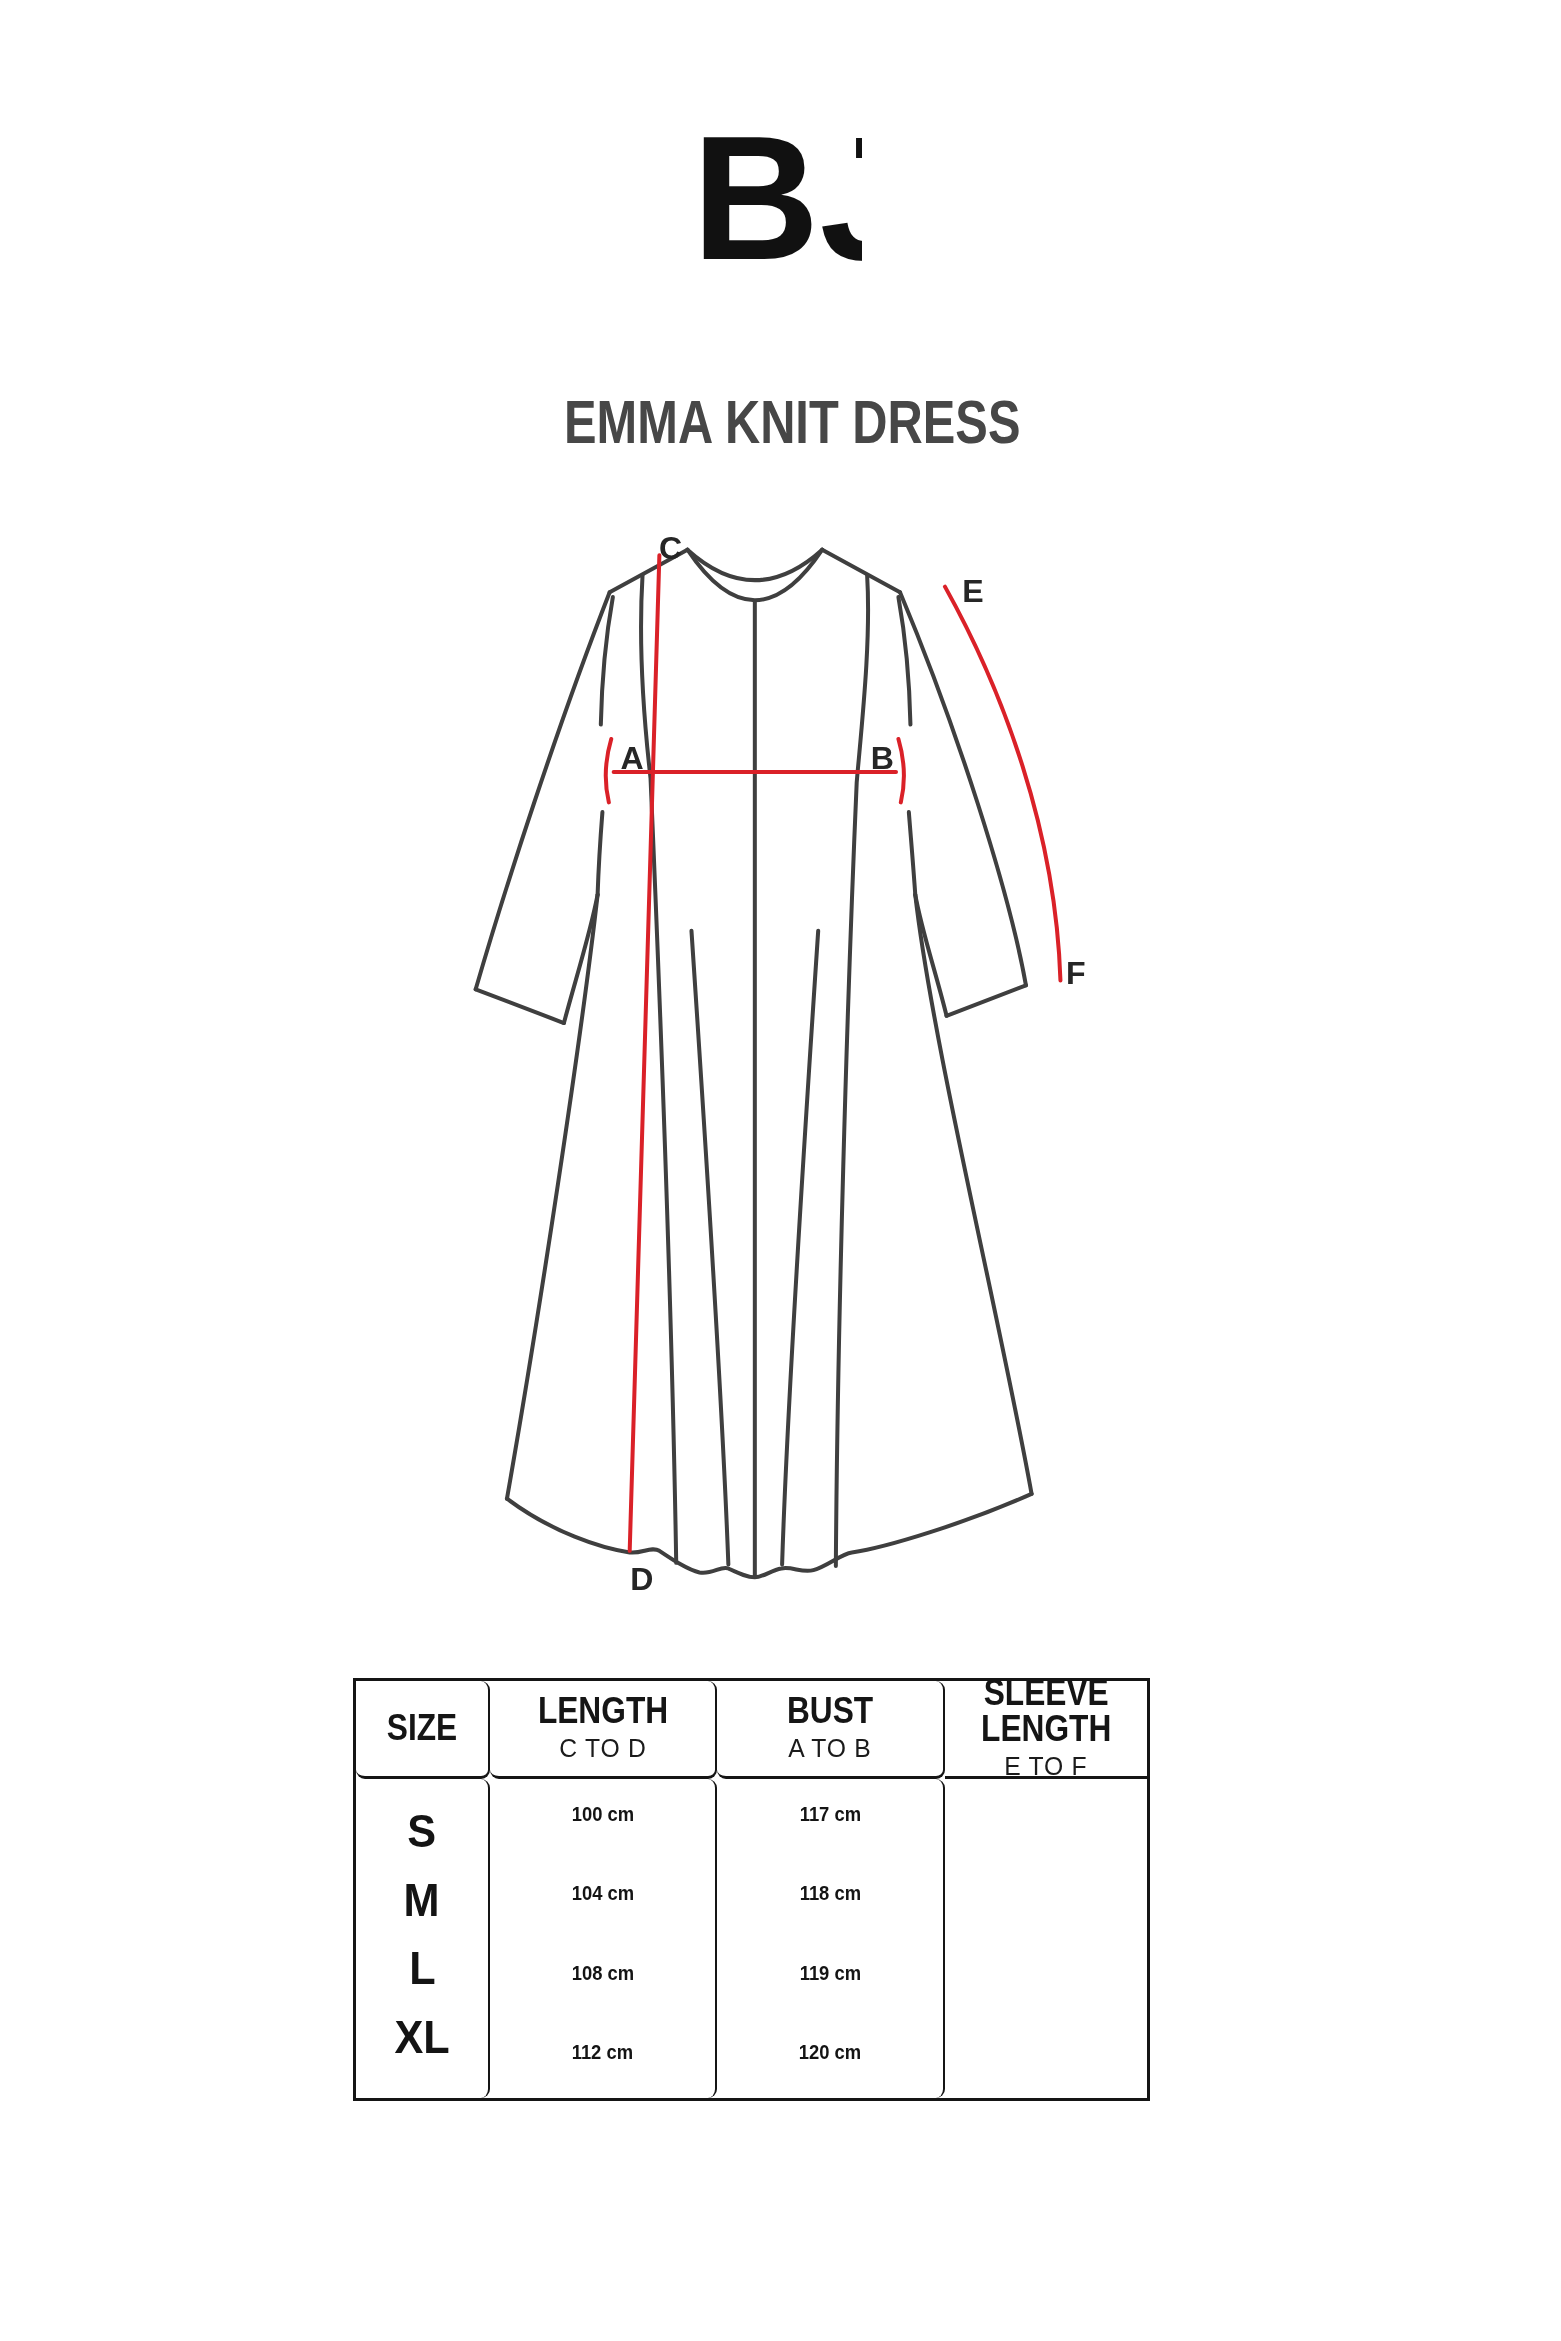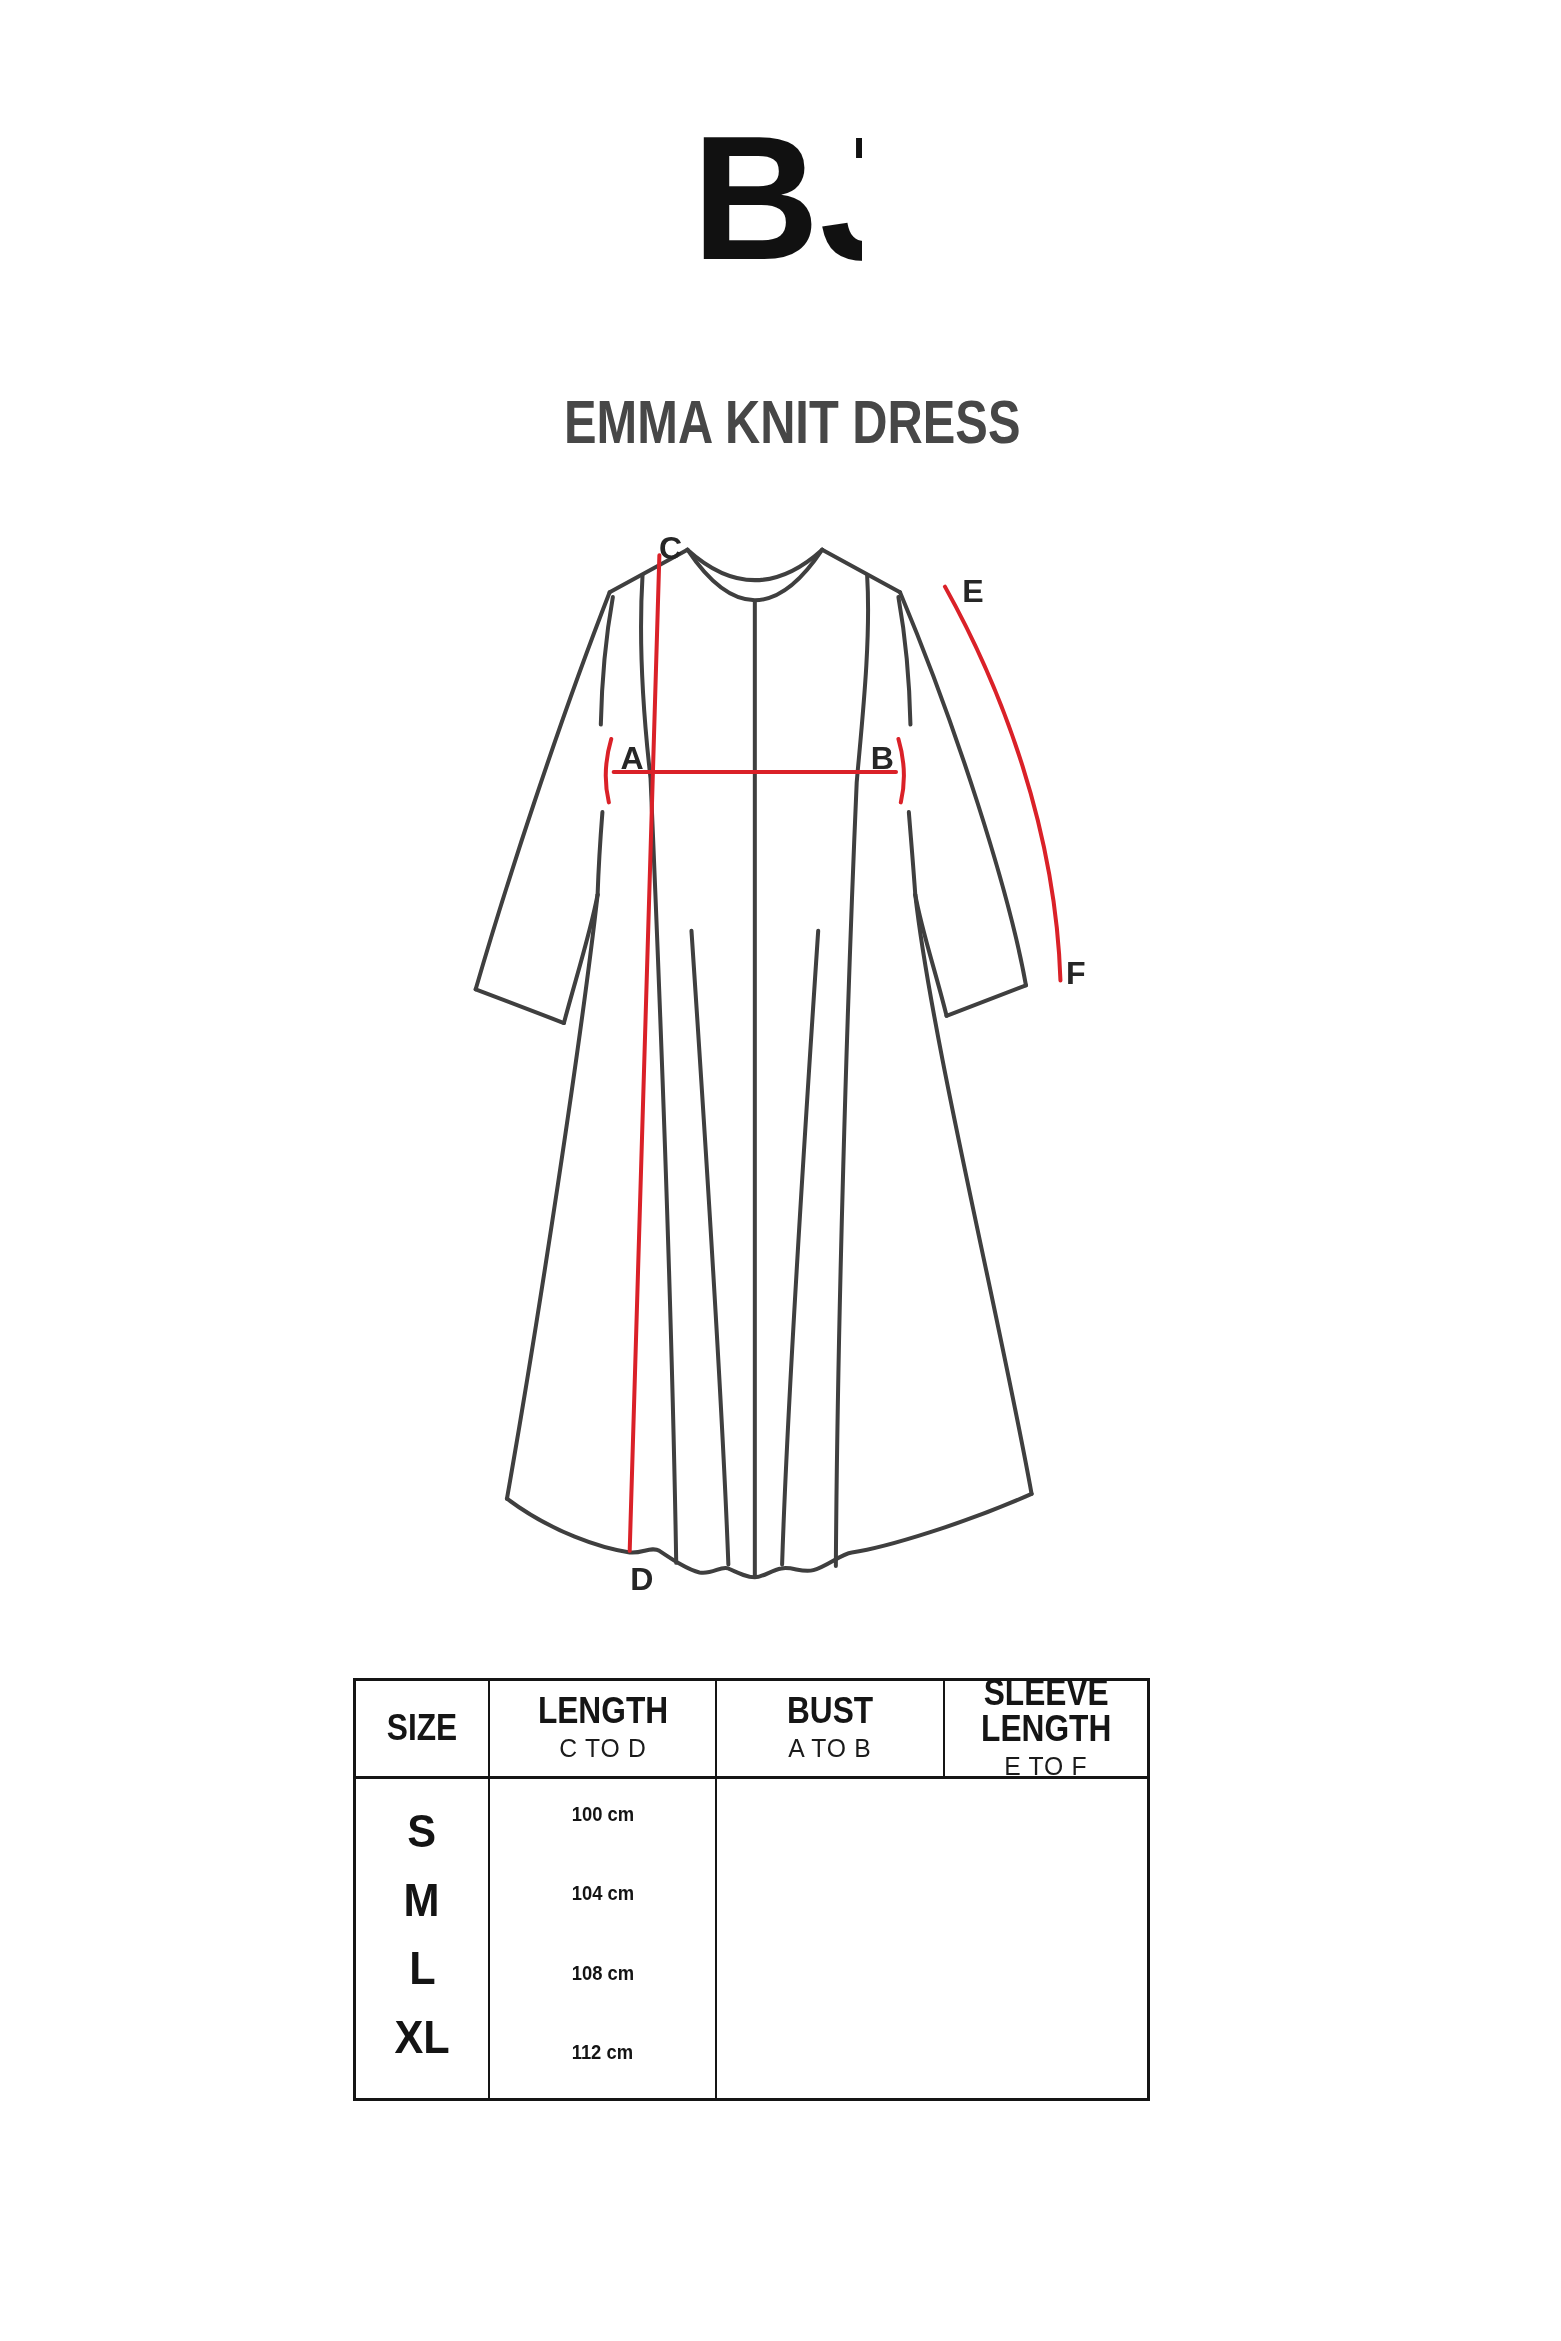--- a/index.html
+++ b/index.html
@@ -44,21 +44,21 @@
     grid-template-columns:134px 227px 228px 1fr;
     grid-template-rows:98px 1fr;
     background:#fff;
     color:#151515;
   }
   .th {
     display:flex; flex-direction:column; align-items:center; justify-content:center;
     border-bottom:3.2px solid #151515;
     padding:3.2px 4.8px; box-sizing:border-box;
   }
-  .th.divider, .tcol.divider { border-right:2.4px solid #151515; }
+  .th.divider, .tcol.divider { border-right:2.4px solid #151515;border-radius:9px; }
   .th .t {
     font-size:36px; font-weight:bold; line-height:1.02; text-align:center;
     display:inline-block; transform:scaleX(.88); transform-origin:center;
   }
   .th .s {
     font-size:26px; font-weight:normal; letter-spacing:0.8px; margin-top:3.2px;
     display:inline-block; transform:scaleX(.95); transform-origin:center;
     color:#1b1b1b;
   }
   .tcol {
@@ -173,17 +173,31 @@
           <span>104 cm</span>
         </div>
       <div class="val">
           <span>108 cm</span>
         </div>
       <div class="val">
           <span>112 cm</span>
         </div>
     </div>
 
+    <div class="tcol divider">
+      <div class="val">
+          <span>117 cm</span>
+        </div>
+      <div class="val">
+          <span>118 cm</span>
+        </div>
+      <div class="val">
+          <span>119 cm</span>
+        </div>
+      <div class="val">
+          <span>120 cm</span>
+        </div>
+    </div>
 
 
   </div>
 </div>
 
 
 </body></html>

